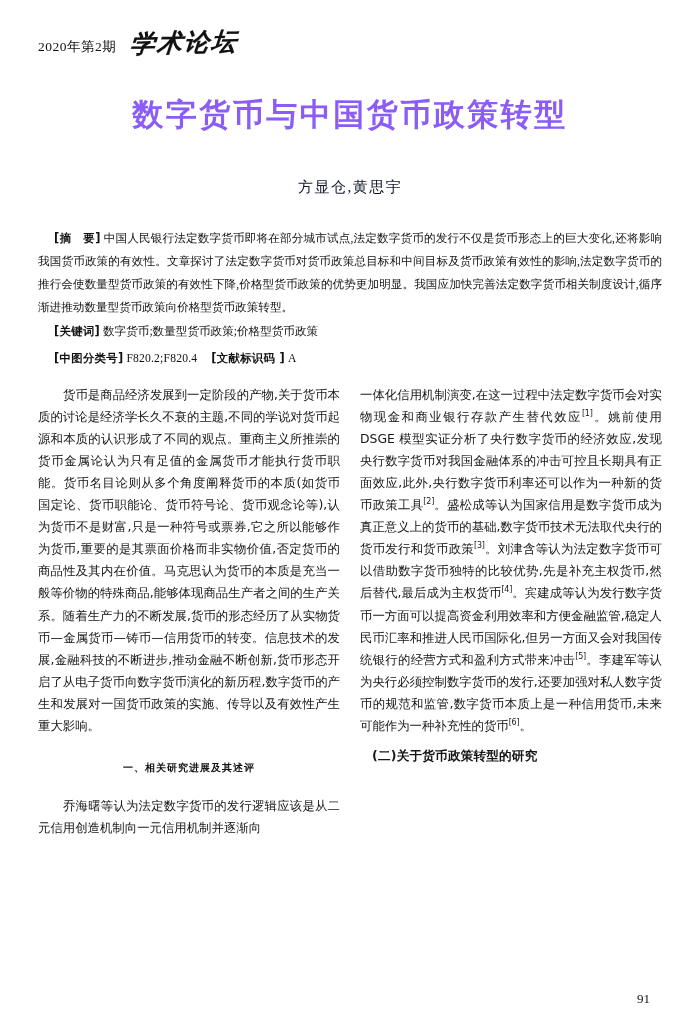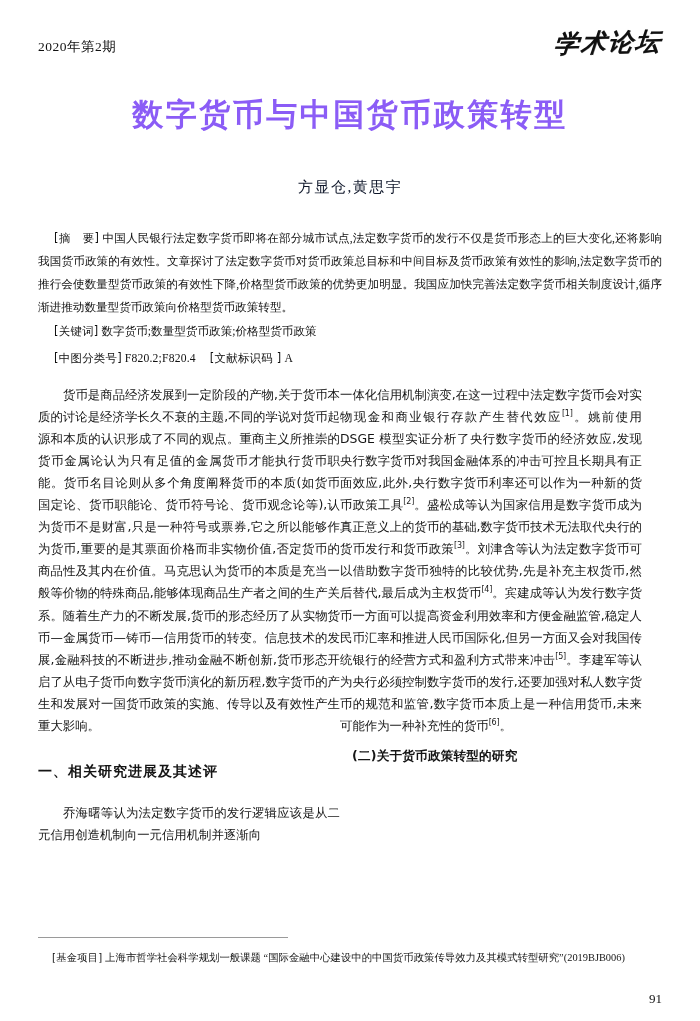--- a/index.html
+++ b/index.html
@@ -19,21 +19,21 @@
     position: relative;
     width: 700px;
     height: 1021px;
     box-sizing: border-box;
     padding: 0 38px;
   }
 
   
   .masthead {
     display: flex;
-    justify-content: space-between;
+    justify-content: flex-start;
     align-items: baseline;
     gap: 14px;
     padding-top: 26px;
     height: 44px;
   }
   .issue-line {
     font-family: "Liberation Serif", serif;
     font-size: 13.5px;
     letter-spacing: 0.5px;
     color: #111;
@@ -77,21 +77,21 @@
     line-height: 1.98;
     text-align: justify;
     color: #111;
   }
   .fm-para {
     margin: 0;
     text-indent: 0;
   }
   .fm-label {
     font-family: "DejaVu Sans", "Liberation Sans", sans-serif;
-    font-weight: 400;
+    font-weight: 700;
     font-size: 11.4px;
     letter-spacing: 0.3px;
   }
   .fm-indent { padding-left: 16px; }
   .fm-abstract { text-indent: 16px; }
   .codes-row {
     display: flex;
     gap: 14px;
     margin-top: 3px;
     padding-left: 16px;
@@ -100,39 +100,40 @@
   .codes-row .seg { white-space: nowrap; }
   .codes-row .mono {
     font-family: "Liberation Serif", serif;
     letter-spacing: 0.2px;
   }
 
   
   .body-columns {
     margin-top: 13px;
     display: flex;
+    gap: 20px;
     height: 503px;
   }
   .column {
     width: 302px;
     font-family: "DejaVu Sans", "Liberation Sans", sans-serif;
     font-size: 12.4px;
     line-height: 1.78;
     text-align: justify;
     color: #151515;
   }
   .column p {
     margin: 0;
     text-indent: 25px;
   }
   .h1-section {
     font-family: "DejaVu Sans", "Liberation Sans", sans-serif;
     font-weight: 700;
-    font-size: 14px;
-    text-align: left;
+    font-size: 10px;
+    text-align: center;
     letter-spacing: 1px;
     margin: 22px 0 18px 0;
     text-indent: 0;
   }
   .h2-section {
     font-family: "DejaVu Sans", "Liberation Sans", sans-serif;
     font-weight: 700;
     font-size: 12.6px;
     margin: 8px 0 1px 0;
     text-indent: 12px;
@@ -163,21 +164,21 @@
     font-size: 10.4px;
     line-height: 1.72;
     color: #151515;
     text-indent: 14px;
     text-align: justify;
   }
   .footnote .fm-label { font-size: 10.2px; }
 
   .page-number {
     position: absolute;
-    right: 38px;
+    right: 50px;
     bottom: 14px;
     font-family: "Liberation Serif", serif;
     font-size: 13px;
     color: #111;
   }
 </style>
 </head>
 <body>
 
 <div class="page">
@@ -226,23 +227,16 @@
 
     <div class="column">
       <p style="text-indent:0">
         <span>一体化信用机制演变,在这一过程中法定数字货币会对实物现金和商业银行存款产生替代效应</span><sup class="cite">[1]</sup><span>。姚前使用 DSGE 模型实证分析了央行数字货币的经济效应,发现央行数字货币对我国金融体系的冲击可控且长期具有正面效应,此外,央行数字货币利率还可以作为一种新的货币政策工具</span><sup class="cite">[2]</sup><span>。盛松成等认为国家信用是数字货币成为真正意义上的货币的基础,数字货币技术无法取代央行的货币发行和货币政策</span><sup class="cite">[3]</sup><span>。刘津含等认为法定数字货币可以借助数字货币独特的比较优势,先是补充主权货币,然后替代,最后成为主权货币</span><sup class="cite">[4]</sup><span>。宾建成等认为发行数字货币一方面可以提高资金利用效率和方便金融监管,稳定人民币汇率和推进人民币国际化,但另一方面又会对我国传统银行的经营方式和盈利方式带来冲击</span><sup class="cite">[5]</sup><span>。李建军等认为央行必须控制数字货币的发行,还要加强对私人数字货币的规范和监管,数字货币本质上是一种信用货币,未来可能作为一种补充性的货币</span><sup class="cite">[6]</sup><span>。</span>
       </p>
       <div class="h2-section">(二)关于货币政策转型的研究</div>
     </div>
 
   </div>
 
-  <div class="footnote-wrap">
-    <div class="footnote-rule"></div>
-    <p class="footnote">
-      <span class="fm-label">[基金项目]</span>
-      <span>上海市哲学社会科学规划一般课题 “国际金融中心建设中的中国货币政策传导效力及其模式转型研究”(2019BJB006)</span>
-    </p>
-  </div>
 
   <div class="page-number">91</div>
 
 </div>
 
 </body></html>

